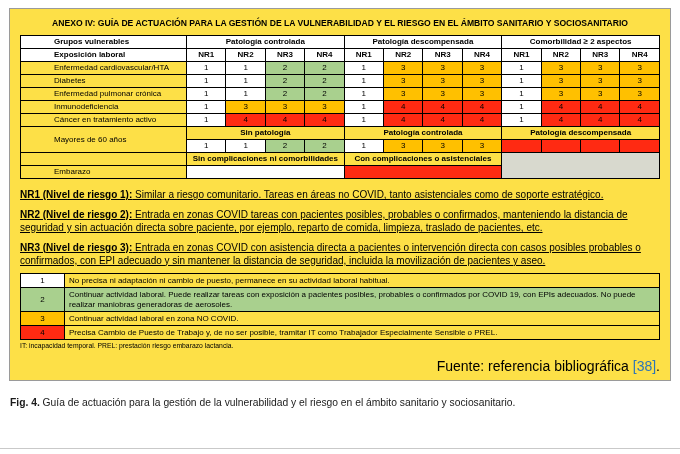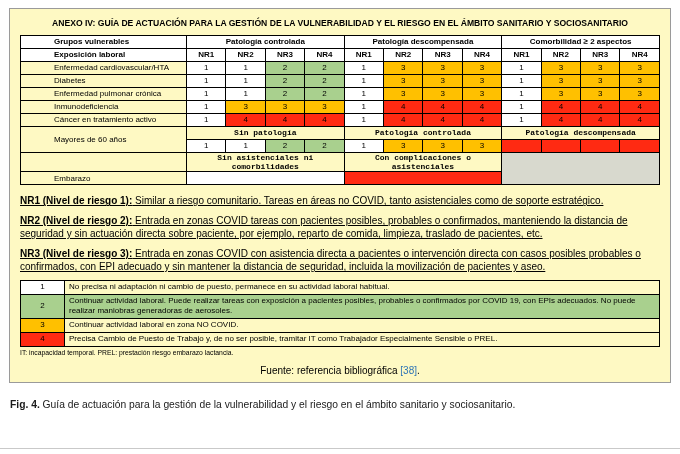--- a/index.html
+++ b/index.html
@@ -3,54 +3,54 @@
 <meta charset="utf-8">
 <style>
   * { box-sizing: border-box; margin: 0; padding: 0; }
   html, body { background: #ffffff; }
   body {
     width: 680px; height: 454px; overflow: hidden; position: relative;
     padding: 8px 9px 0;
     font-family: "Liberation Sans", sans-serif; color: #000;
   }
   .frame {
-    border: 1px solid #9a9a9a; background: #fef9c3;
+    border: 1px solid #9a9a9a; background: #fde047;
     padding: 7px 10px 6px;
   }
   .title { font-size: 8.6px; font-weight: 700; text-align: center; margin: 2px 0 7px; }
 
   table.risk { border-collapse: collapse; width: 100%; table-layout: fixed; }
   table.risk th, table.risk td {
     border: 1px solid #000; font-size: 8px; line-height: 1.15;
     height: 13px; padding: 0 2px; text-align: center; vertical-align: middle;
   }
   table.risk th { font-weight: 700; background: #fff; }
   table.risk .lbl { text-align: left; padding-left: 33px; }
   table.risk thead .lbl { font-weight: 700; }
-  .sub { font-weight: 700; font-family: Liberation Mono, monospace; }
+  .sub { font-weight: 700; }
   .c1 { background: #ffffff; }
   .c2 { background: var(--c2); }
   .c3 { background: var(--c3); }
   .c4 { background: var(--c4); }
   .gray { background: var(--gray); }
 
   .nrdefs { margin-top: 9px; }
   .nrdef { font-size: 10px; line-height: 1.32; margin: 0 0 6.5px; text-decoration: underline; }
   .nrdef b { font-weight: 700; }
 
   table.legend { border-collapse: collapse; width: 100%; margin-top: 3px; }
   table.legend td {
     border: 1px solid #000; font-size: 8px; line-height: 1.25;
     padding: 1.5px 4px; vertical-align: middle;
   }
   .lnum { width: 44px; text-align: center; }
   .ltext { text-align: left; }
 
   .footnote { font-size: 6.8px; margin-top: 2px; color: #000; }
-  .fuente { margin-top: 9px; text-align: center; font-size: 10px; }
+  .fuente { margin-top: 9px; text-align: right; font-size: 14px; }
   .fuente a { color: var(--link); text-decoration: none; }
 
   .caption { margin: 16px 1px 0; font-size: 10.3px; color: #1a1a1a; }
   .caption b { font-weight: 700; }
   .divider { position: absolute; left: 0; top: 448px; width: 680px; border-top: 1px solid #c9c9c9; }
 </style>
 </head>
 <body>
 
 <div class="frame">
@@ -186,21 +186,21 @@
           <td class="c3">3</td>
           <td class="c3">3</td>
           <td class="c3">3</td>
           <td class="c4"></td>
           <td class="c4"></td>
           <td class="c4"></td>
           <td class="c4"></td>
         </tr>
         <tr>
           <td class="lbl"></td>
-          <td class="sub" colspan="4">Sin asistenciales ni comorbilidades</td>
+          <td class="sub" colspan="4">Sin complicaciones ni comorbilidades</td>
           <td class="sub" colspan="4">Con complicaciones o asistenciales</td>
           <td class="gray" colspan="4" rowspan="2"></td>
         </tr>
         <tr>
           <td class="lbl">Embarazo</td>
           <td class="c1" colspan="4"></td>
           <td class="c4" colspan="4"></td>
         </tr>
       </tbody>
   </table>

